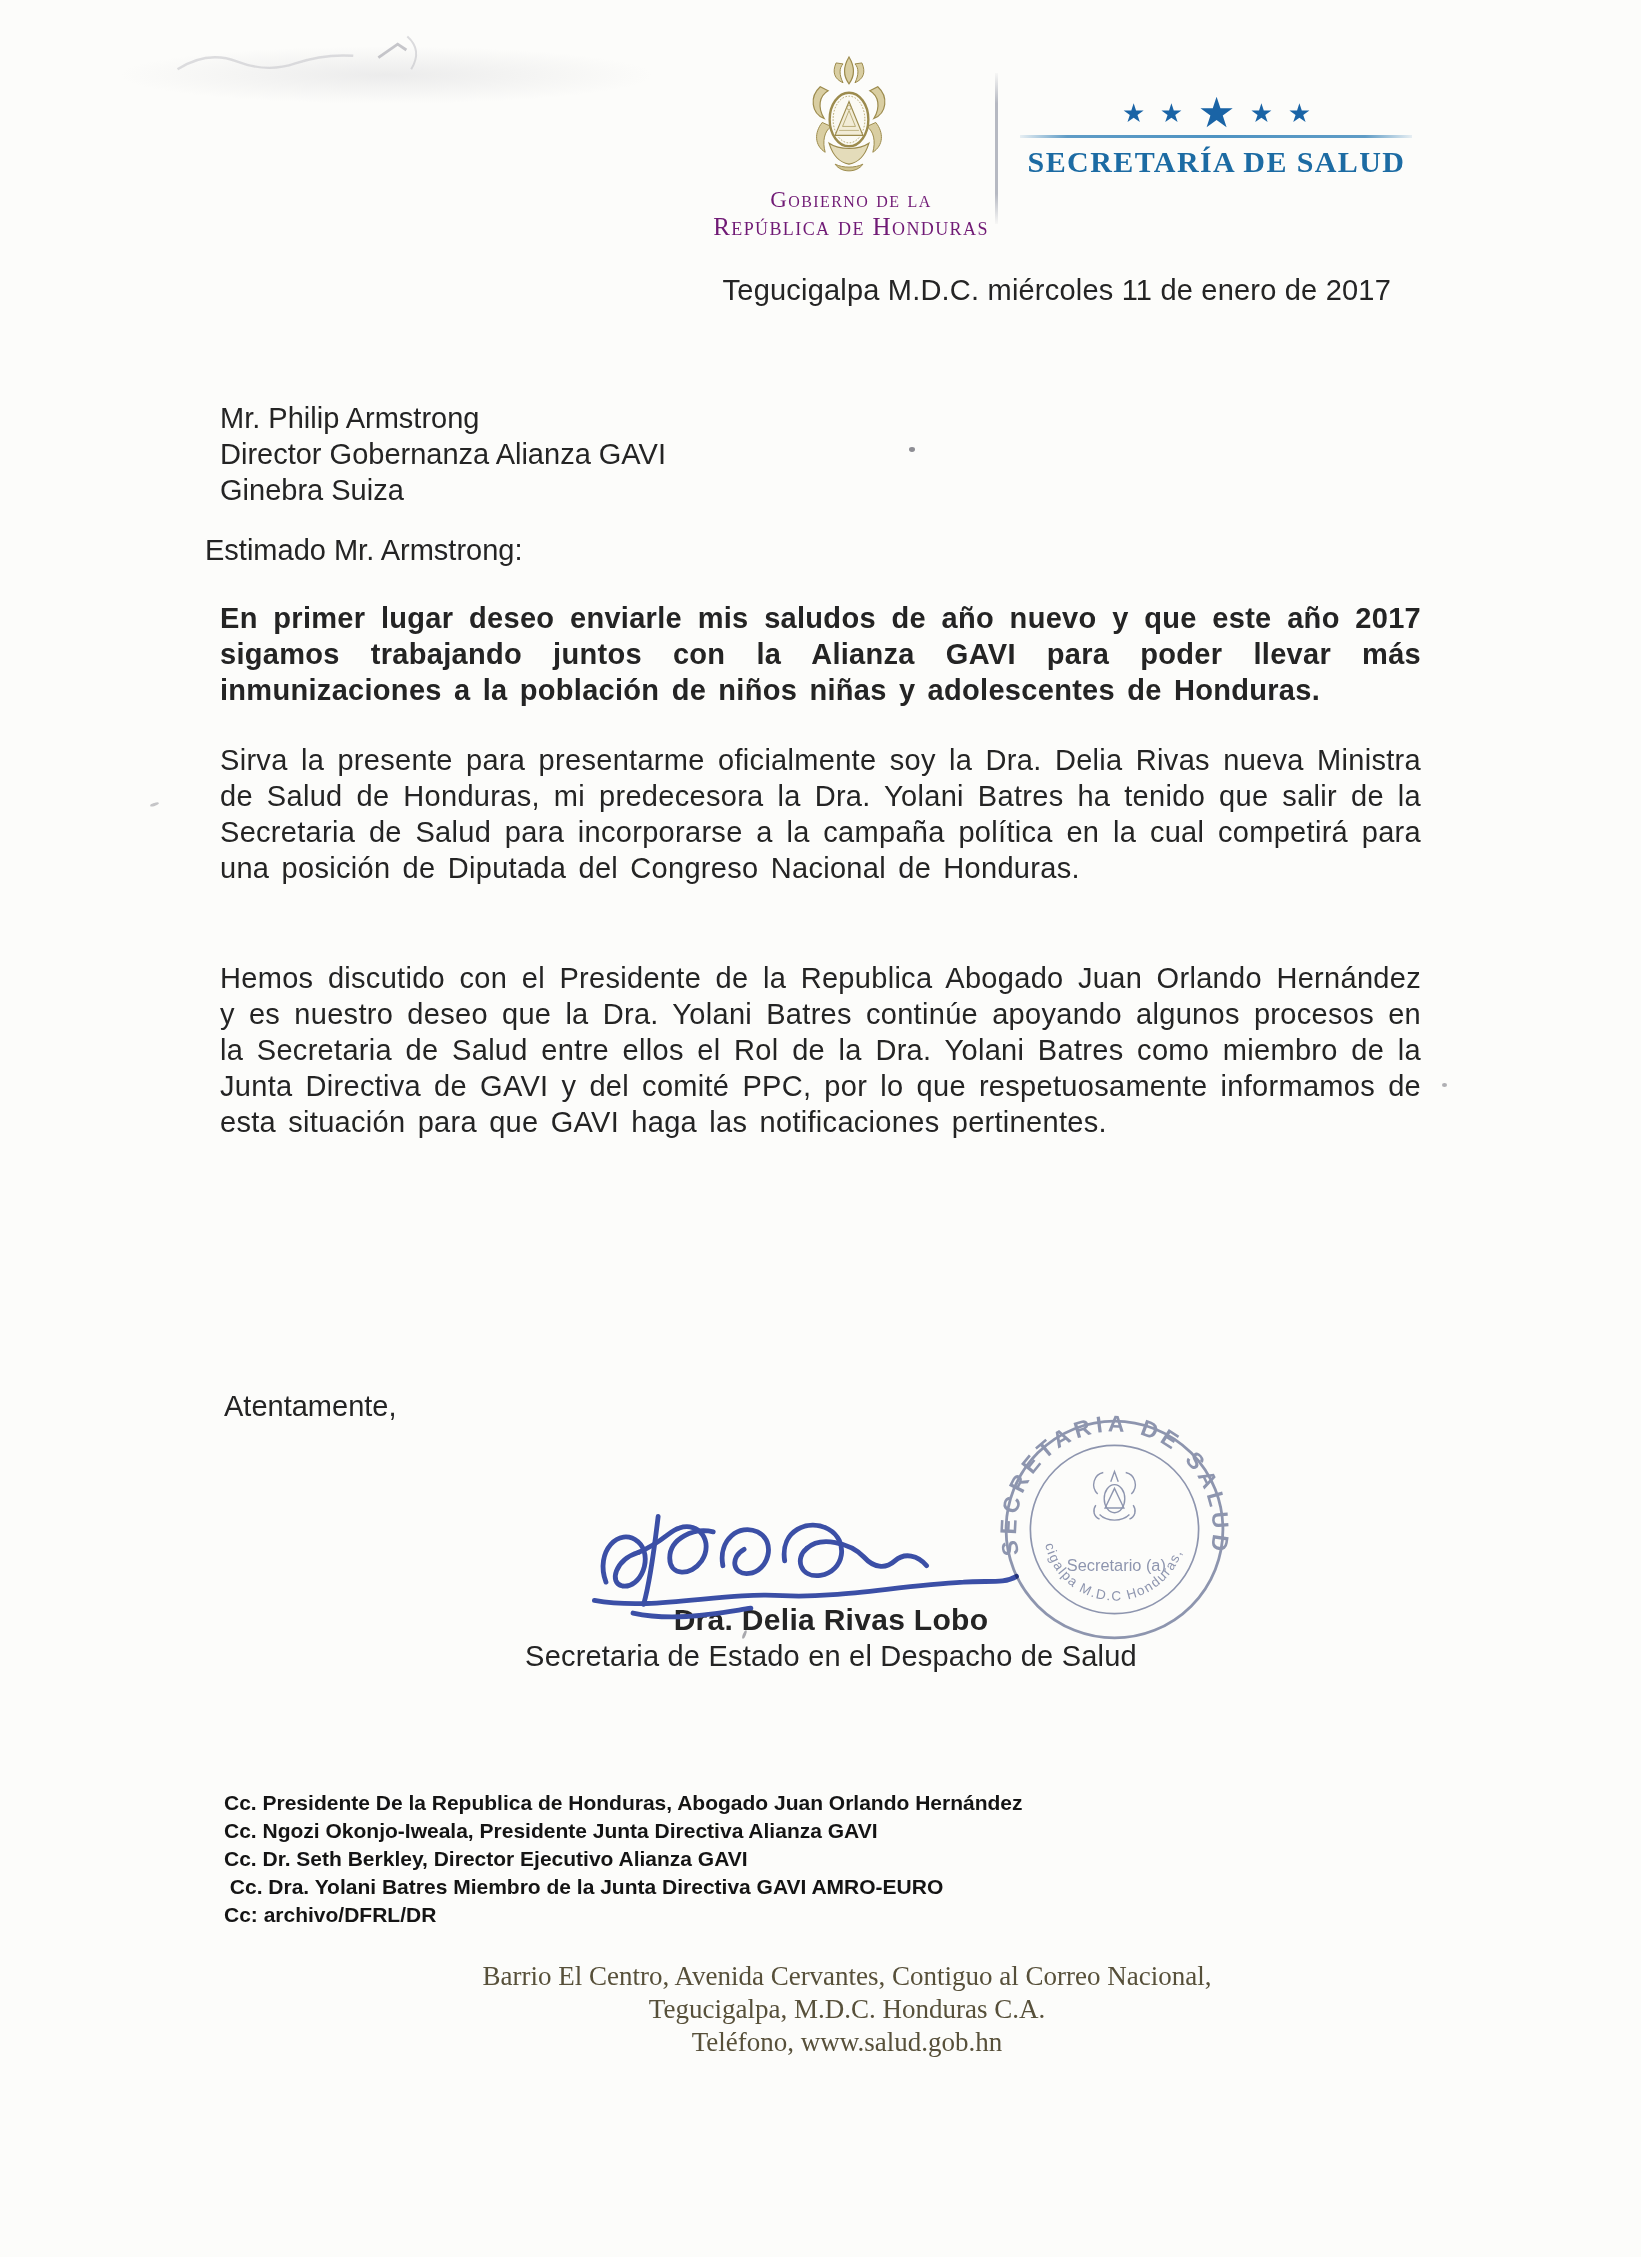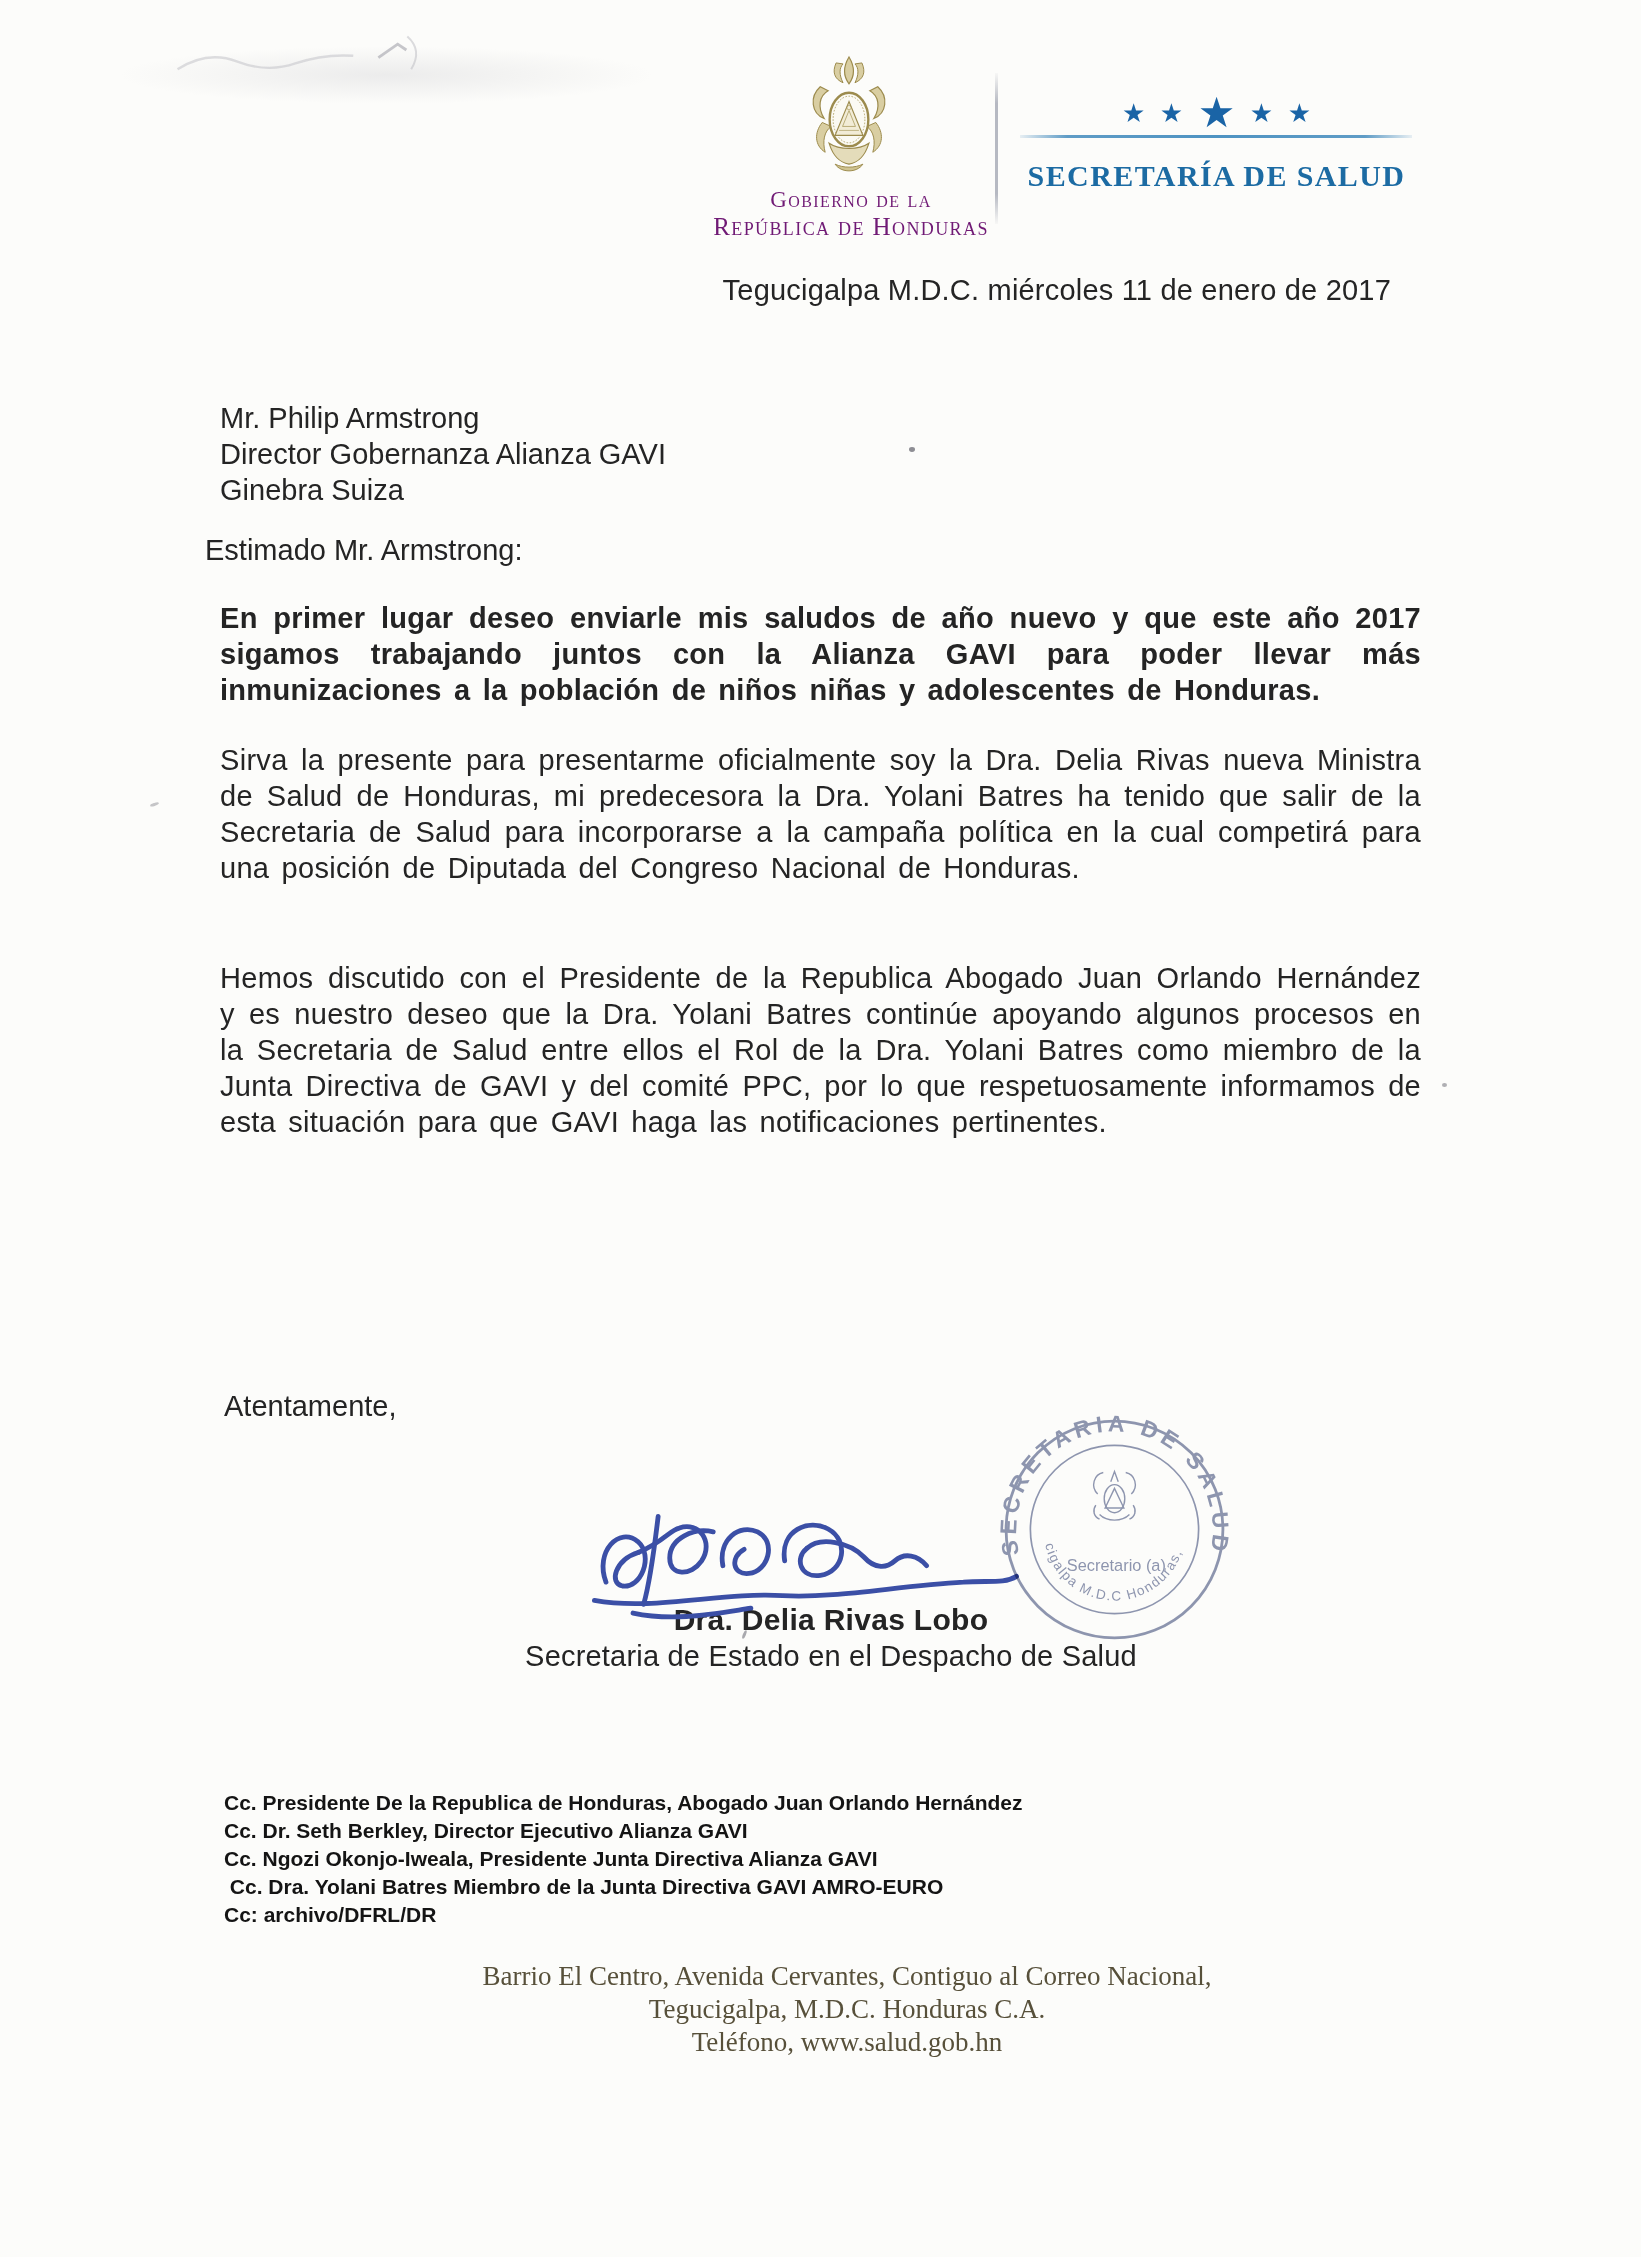--- a/index.html
+++ b/index.html
@@ -23,21 +23,21 @@
   }
   .ministry{position:absolute;left:1004px;top:89px;width:425px;}
   .stars{display:flex;justify-content:center;align-items:center;gap:14.5px;height:48px;color:#1a64a6;}
   .stars .s{font-size:26px;line-height:1;}
   .stars .s.big{font-size:42px;}
   .stars-underline{
     margin:-1.9px 0 0 0;height:2.9px;width:392px;margin-left:16.4px;
     background:linear-gradient(90deg,rgba(110,160,200,.15),#5f9cc6 12%,#4e93c2 50%,#5f9cc6 88%,rgba(110,160,200,.15));
   }
   .ministry-name{
-    margin-top:21px;text-align:center;
+    margin-top:7px;text-align:center;
     font-family:"Liberation Serif",serif;font-weight:600;
     font-size:30px;color:#1c6ba3;letter-spacing:1.4px;
   }
   
   .dateline{
     position:absolute;left:553px;top:274px;width:838px;text-align:right;
     font-size:29px;letter-spacing:0.2px;
   }
   .recipient{position:absolute;left:220px;top:390px;font-size:29px;line-height:36px;margin-top:10px;}
   .salutation{position:absolute;left:205px;top:534px;font-size:29px;}
@@ -190,22 +190,22 @@
     <text x="132" y="174" text-anchor="middle" font-family="Liberation Sans, sans-serif" font-size="17.5" fill="#8089a8">Secretario (a)</text>
   </svg>
 
   <div class="signatory">
     <div class="name">Dra. Delia Rivas Lobo</div>
     <div class="title">Secretaria de Estado en el Despacho de Salud</div>
   </div>
 
   <div class="cc-block">
     <div class="cc-line">Cc. Presidente De la Republica de Honduras, Abogado Juan Orlando Hernández</div>
+    <div class="cc-line">Cc. Ngozi Okonjo-Iweala, Presidente Junta Directiva Alianza GAVI</div>
     <div class="cc-line">Cc. Dr. Seth Berkley, Director Ejecutivo Alianza GAVI</div>
-    <div class="cc-line">Cc. Ngozi Okonjo-Iweala, Presidente Junta Directiva Alianza GAVI</div>
     <div class="cc-line"> Cc. Dra. Yolani Batres Miembro de la Junta Directiva GAVI AMRO-EURO</div>
     <div class="cc-line">Cc: archivo/DFRL/DR</div>
   </div>
 
   <div class="footer">
     <div>Barrio El Centro, Avenida Cervantes, Contiguo al Correo Nacional,</div>
     <div>Tegucigalpa, M.D.C. Honduras C.A.</div>
     <div>Teléfono, www.salud.gob.hn</div>
   </div>
 

